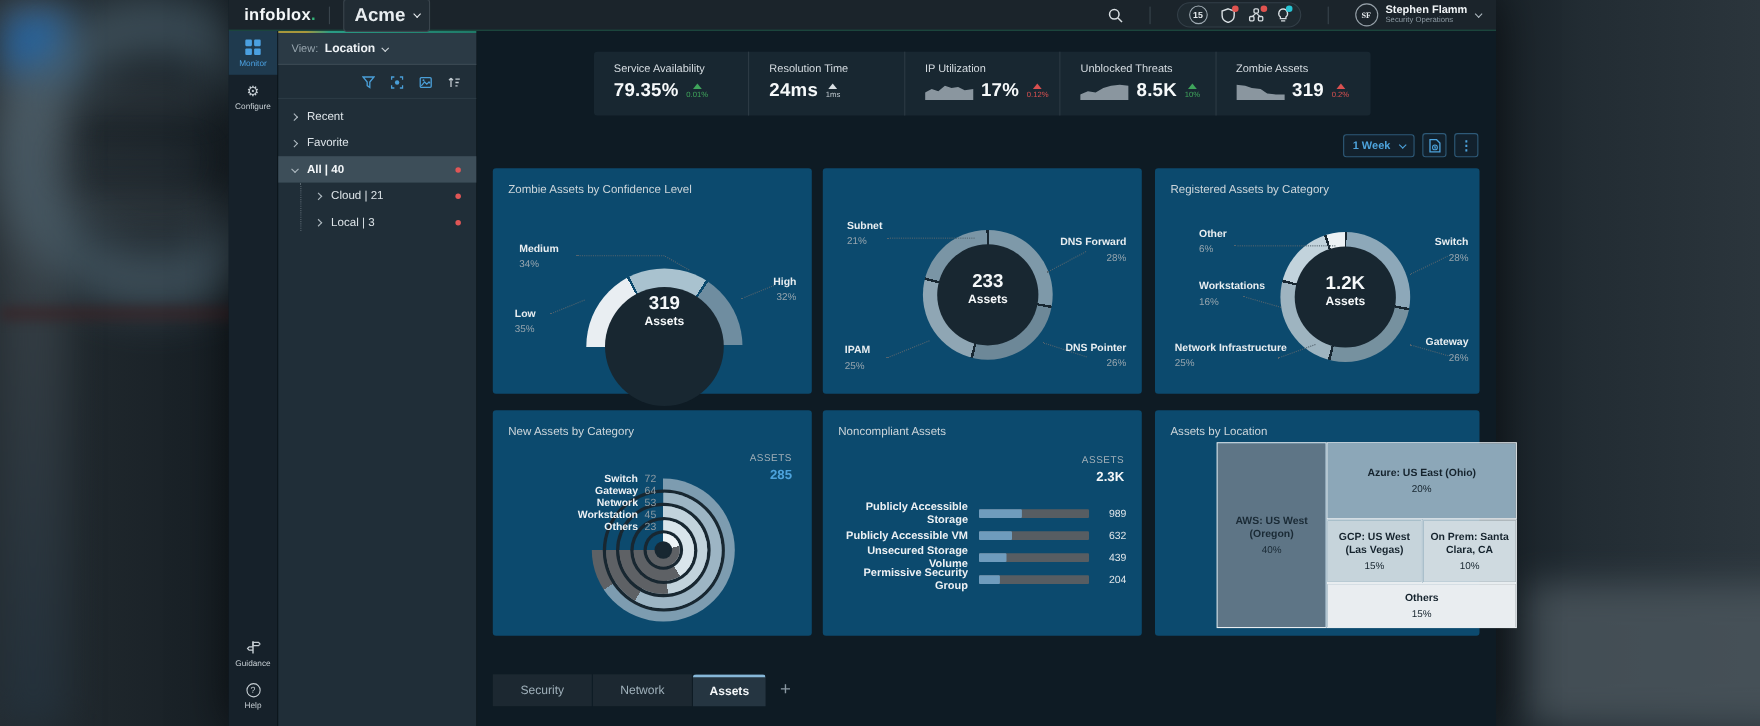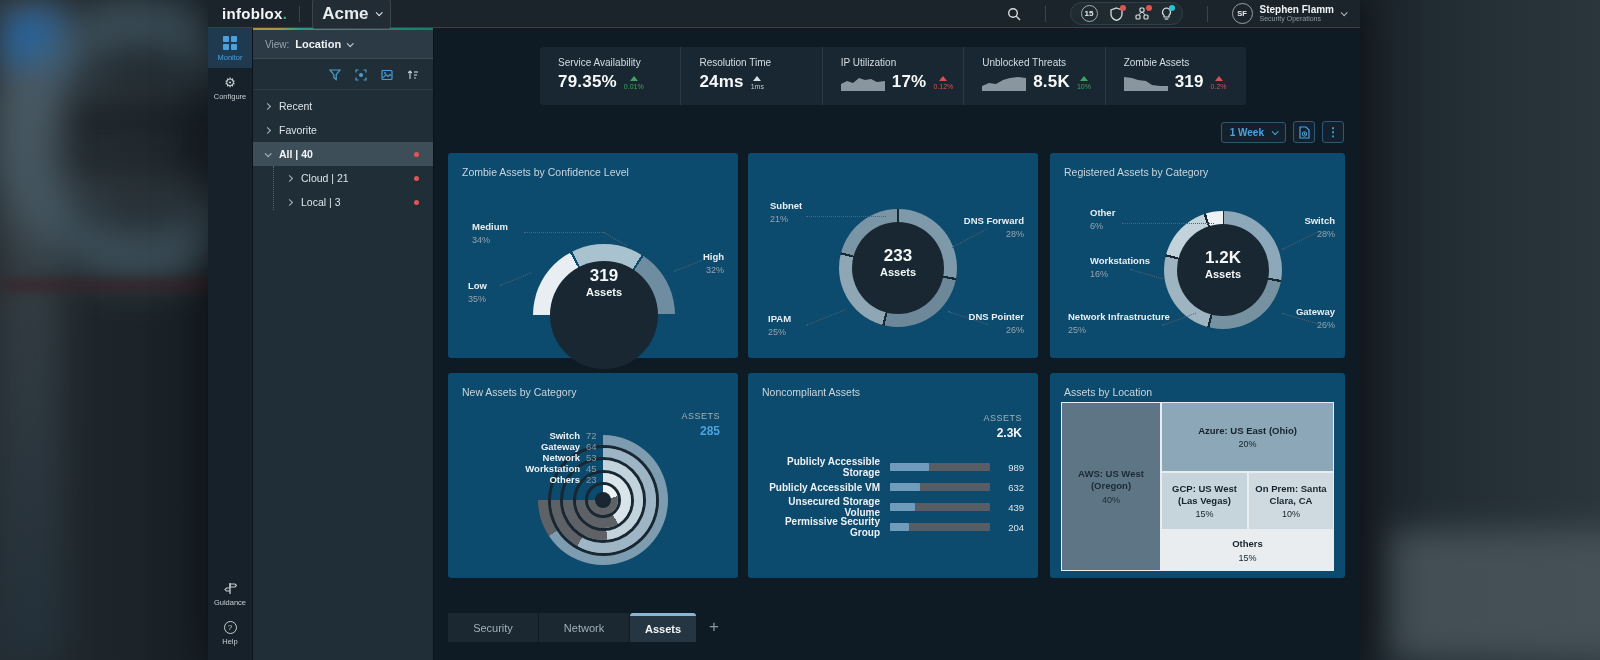--- a/index.html
+++ b/index.html
@@ -35,21 +35,21 @@
     color:#e8edf0; font-size:17px; font-weight:bold; padding:4px 9px; border-radius:3px; cursor:pointer; }
   .tb-right { margin-left:auto; display:flex; align-items:center; gap:12px; }
   .icon-pill { display:flex; align-items:center; gap:12px; border:1px solid #333f48; background:#1f2a31;
     border-radius:12px; padding:2px 10px; height:23px; }
   .badge-count { width:17px; height:17px; border:1px solid #9fabb3; border-radius:50%; color:#e8edf0;
     font-size:8px; font-weight:bold; display:flex; align-items:center; justify-content:center; }
   .pill-ico { position:relative; display:flex; align-items:center; }
   .noti { position:absolute; top:-2px; right:-3px; width:6px; height:6px; border-radius:50%; }
   .noti.red { background:#e0534f; } .noti.cyan { background:#27c4d4; }
   .avatar { width:21px; height:21px; border:1px solid #97a2aa; border-radius:50%; color:#e8edf0;
-    font-size:7.5px; font-weight:bold; display:flex; align-items:center; justify-content:center; }
+    font-size:7.5px; font-weight:bold; display:flex; align-items:center; justify-content:center;font-family:Liberation Serif, serif; }
   .user-block { line-height:1.1; }
   .user-name { color:#f0f4f6; font-size:10px; font-weight:bold; }
   .user-role { color:#8d9aa3; font-size:7px; }
   .chev { display:inline-block; width:5px; height:5px; border-right:1.5px solid currentColor; border-bottom:1.5px solid currentColor; }
   .chev.down { transform:rotate(45deg) translateY(-1px); }
   .chev.right { transform:rotate(-45deg); }
 
   .body-row { display:flex; flex:1; min-height:0; }
 
   
@@ -150,21 +150,21 @@
   .bars { position:absolute; left:0; top:84px; width:100%; }
   .bar-row { display:flex; align-items:center; height:20px; padding:0 14px; }
   .bar-name { width:118px; text-align:right; color:#edf1f4; font-size:10px; font-weight:bold; flex:none; }
   .bar-track { flex:1; height:8px; background:#575d62; margin:0 10px; position:relative; border-radius:1px; }
   .bar-fill { position:absolute; left:0; top:0; height:8px; background:#6f9cbd; border-radius:1px; }
   .bar-val { width:24px; text-align:right; color:#dfe5e9; font-size:9.5px; flex:none; }
 
   
   .tmap { position:absolute; left:12px; top:30px; width:271px; height:167px; }
   .tm { position:absolute; display:flex; flex-direction:column; align-items:center; justify-content:center;
-    color:#15232d; text-align:center; outline:1px solid #e8edf0; }
+    color:#15232d; text-align:center; outline:1px solid #e8edf0;margin-left:45px; }
   .tm .tn { font-size:9.5px; font-weight:bold; line-height:1.25; }
   .tm .tp { font-size:9px; margin-top:3px; }
   .tm-aws { left:0; top:0; width:98px; height:167px; background:#5e7586; color:#1a2a35; }
   .tm-azure { left:100px; top:0; width:171px; height:68px; background:#8ca7b8; }
   .tm-gcp { left:100px; top:70px; width:85px; height:56px; background:#c6d4db; }
   .tm-onprem { left:187px; top:70px; width:84px; height:56px; background:#cfdae0; }
   .tm-others { left:100px; top:128px; width:171px; height:39px; background:#e9edf0; }
 
   
   .tabs { position:absolute; left:14px; top:585px; display:flex; align-items:flex-end; gap:1px; height:29px; }

